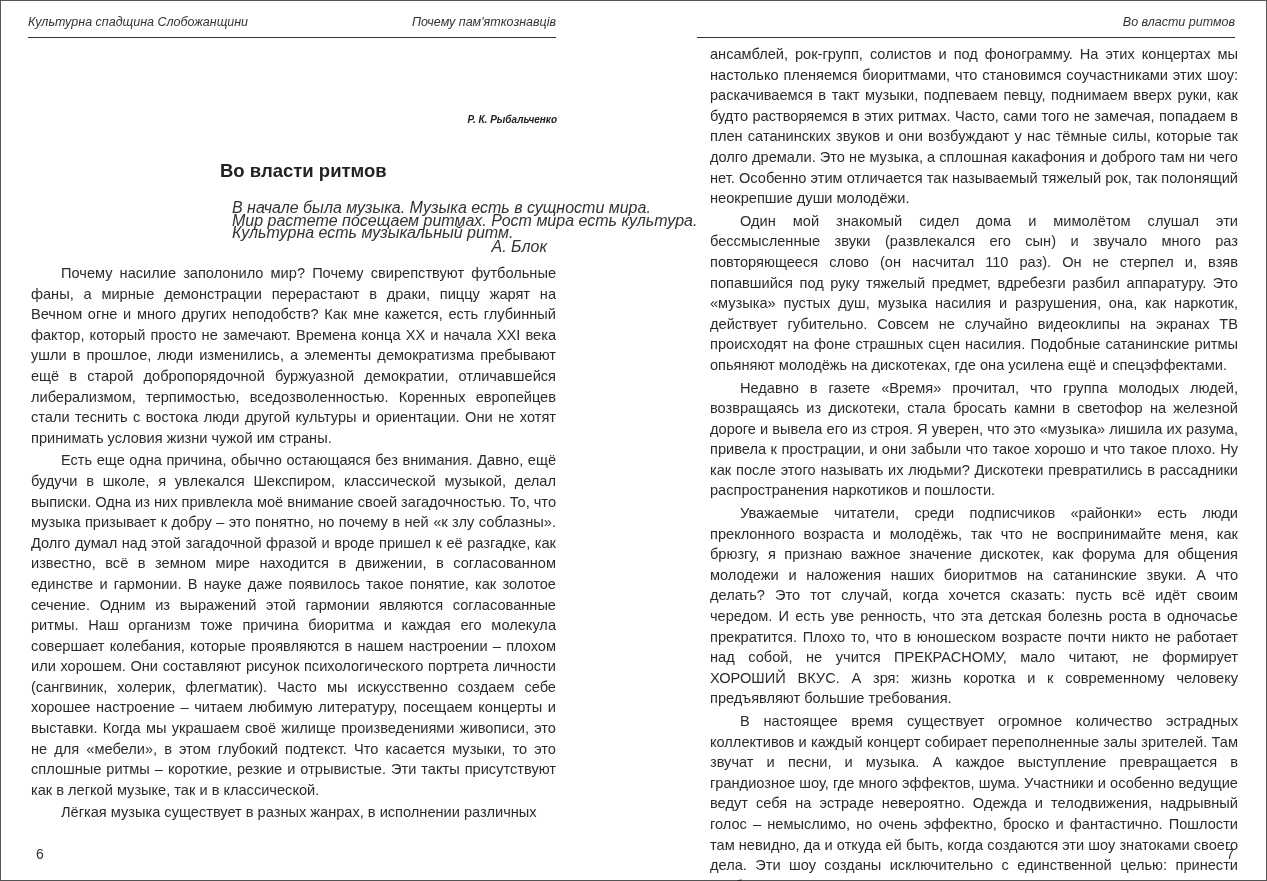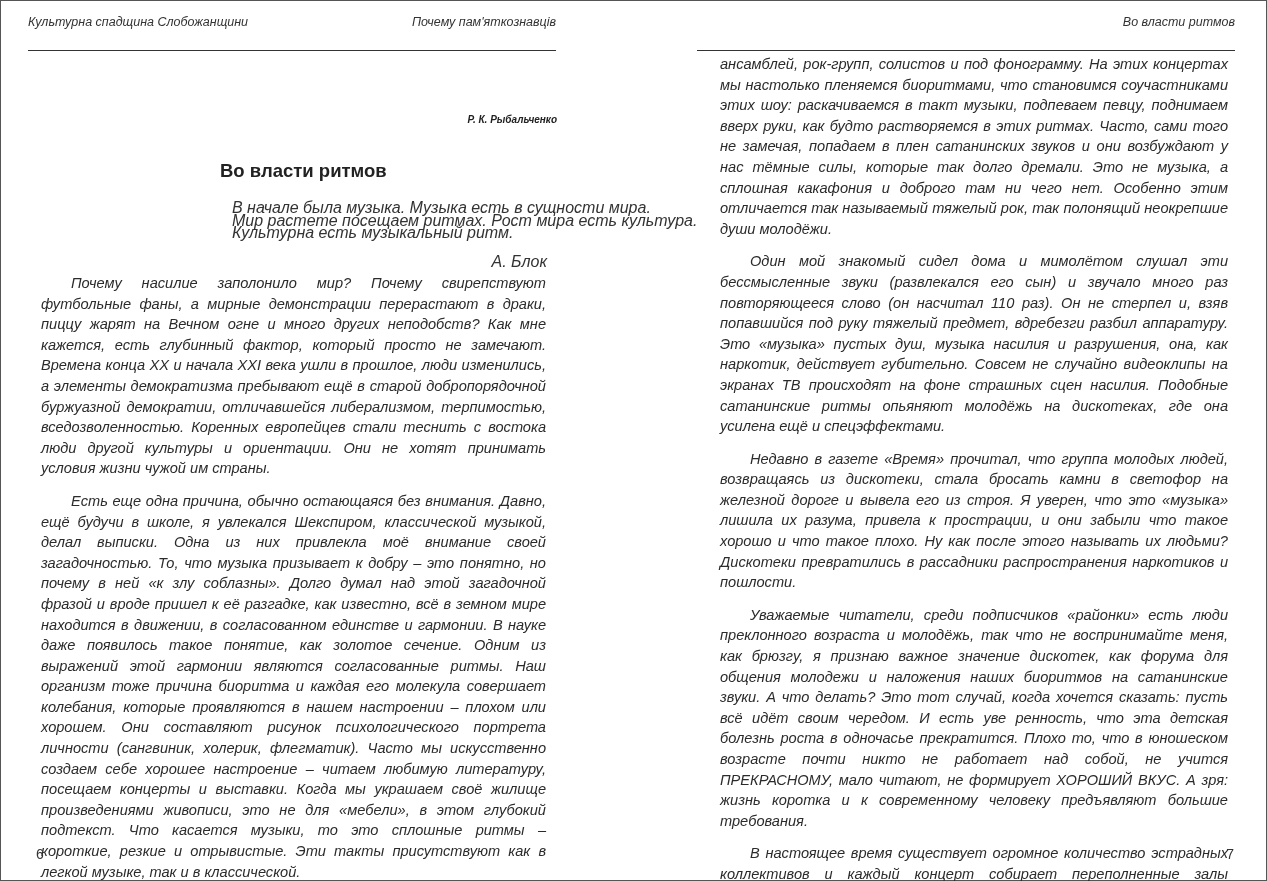--- a/index.html
+++ b/index.html
@@ -11,47 +11,47 @@
       position: absolute; left: 0; top: 0; width: 1265px; height: 879px;
       border: 1px solid #555555; background: #ffffff;
     }
     .page { position: absolute; top: 0; height: 879px; }
     .page-left { left: 0; width: 632px; }
     .page-right { left: 632px; width: 633px; }
 
     .running-head {
       position: absolute; top: 14px; font-style: italic; font-size: 12.5px; color: #333;
       display: flex; justify-content: space-between; align-items: flex-end;
-      padding-bottom: 21px; border-bottom: 1.4px solid #333;
+      padding-bottom: 8px; border-bottom: 1.4px solid #333;
     }
     .page-left .running-head { left: 27px; width: 528px; }
     .page-right .running-head { left: 64px; width: 538px; justify-content: flex-end; }
 
     .author {
       position: absolute; top: 113px; right: 76px; font-style: italic; font-weight: bold;
       font-size: 10px; color: #222;
     }
     .title {
       position: absolute; top: 159px; left: 219px; font-weight: bold; font-size: 18.5px; color: #222;
       margin: 0;
     }
     .epigraph {
       position: absolute; top: 201px; left: 231px; width: 330px;
       font-style: italic; font-size: 16px; line-height: 12.6px; color: #333;
     }
     .epigraph .line { display: block; white-space: nowrap; }
-    .epigraph .attrib { display: block; text-align: right; padding-right: 15px; margin-top: 16px; }
+    .epigraph .attrib { display: block; text-align: right; padding-right: 15px; margin-top: 1px; }
 
     .body-text {
       position: absolute; font-size: 14.6px; line-height: 20.6px; color: #2b2b2b;
       text-align: justify; hyphens: manual;
     }
     .page-left .body-text { top: 260px; left: 28px; width: 529px; }
     .page-right .body-text { top: 41px; left: 707px; width: 532px; margin-left: -632px; }
-    .body-text p { margin: 12px; text-indent: 30px; font-style: italic; }
+    .body-text p { margin: 2px; text-indent: 30px; }
     .body-text p.cont { text-indent: 0; }
 
     .folio { position: absolute; top: 845px; font-size: 14px; color: #333; }
     .page-left .folio { left: 35px; }
     .page-right .folio { right: 32px; }
   </style>
 </head>
 <body>
 
 <div class="spread">

